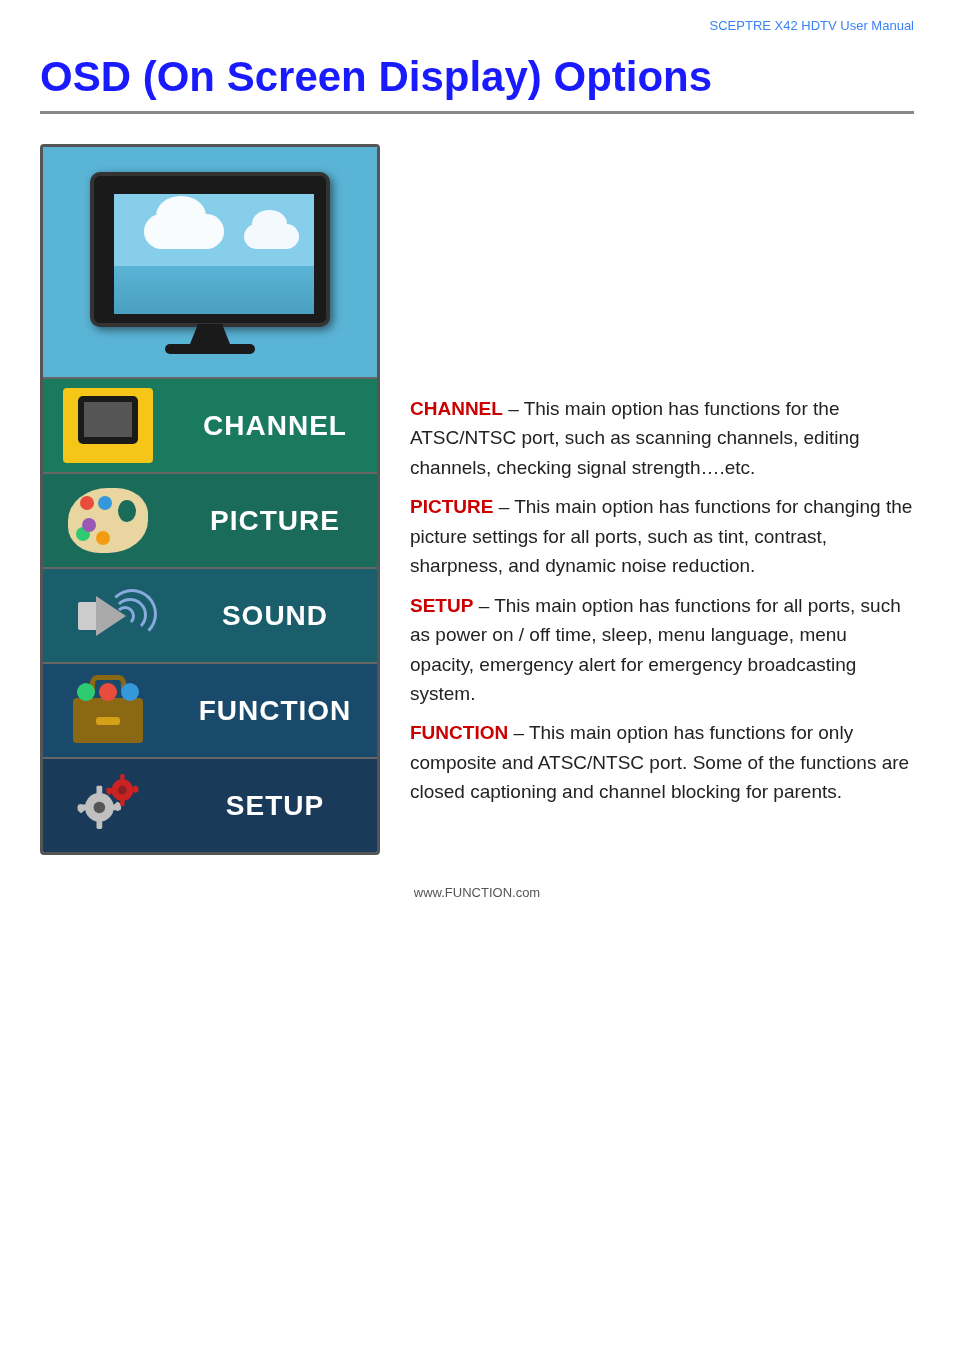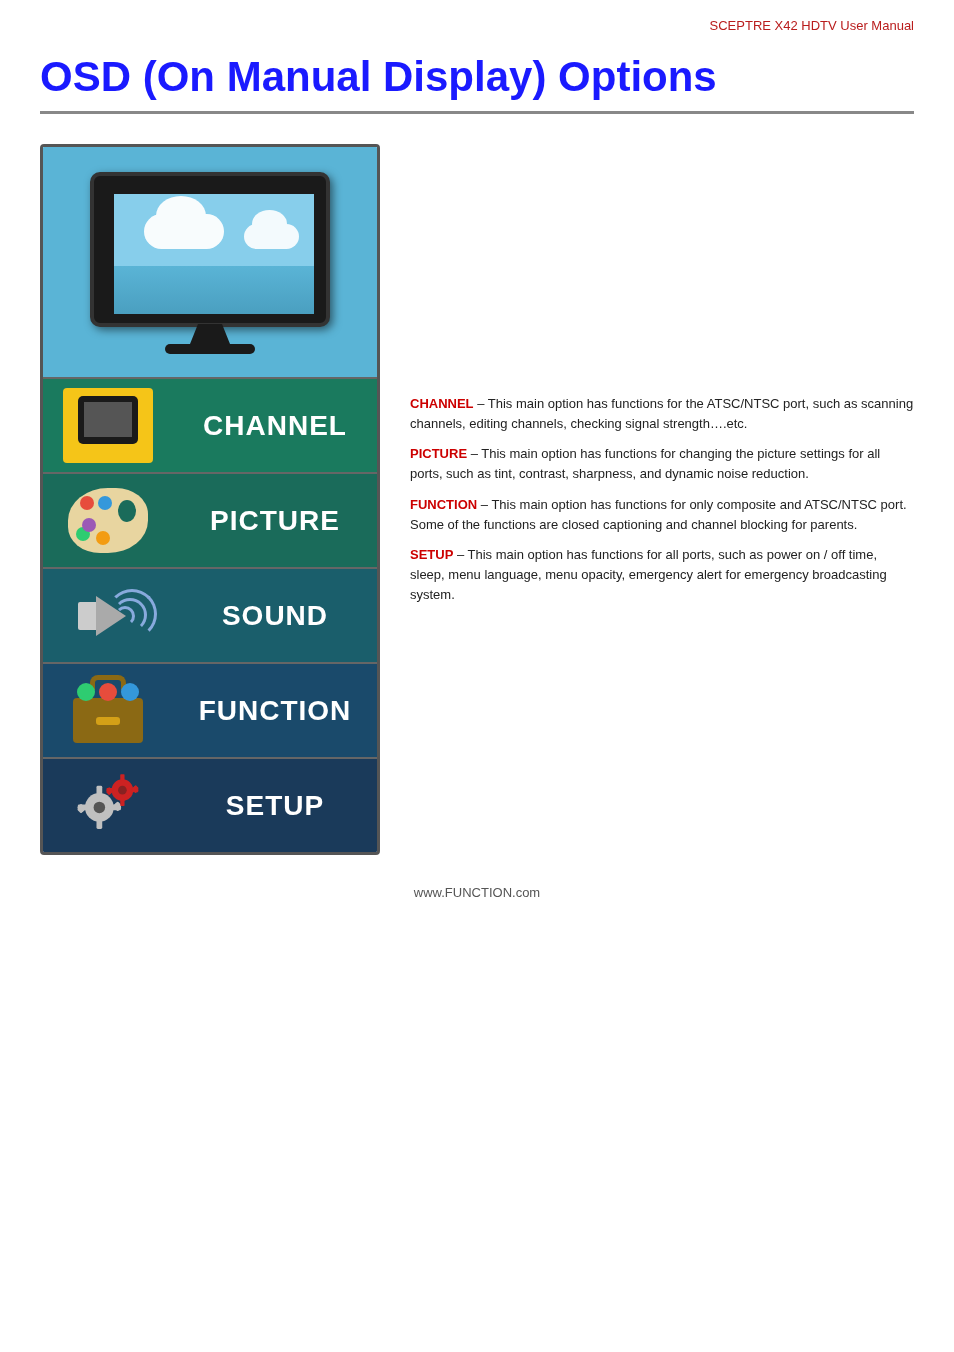--- a/index.html
+++ b/index.html
@@ -10,21 +10,21 @@
       background: #ffffff;
       font-family: Arial, sans-serif;
       color: #222;
       position: relative;
     }
 
     .page-header {
       text-align: right;
       padding: 18px 40px 0 40px;
       font-size: 13px;
-      color: #b91c1c;
+      color: #3b82f6;
     }
 
     .page-title {
       font-size: 42px;
       font-weight: bold;
       color: #1a1aff;
       padding: 20px 40px 10px 40px;
     }
 
     .divider {
@@ -341,21 +341,21 @@
     }
     .gear-svg {
       width: 72px;
       height: 72px;
     }
 
     
     .descriptions {
       flex: 1;
       padding-top: 250px;
-      font-size: 13px;
+      font-size: 19px;
       line-height: 1.55;
       color: #222;
     }
 
     .desc-keyword {
       font-weight: bold;
       color: #cc0000;
     }
 
     .desc-paragraph {
@@ -367,21 +367,21 @@
       padding: 30px 0 20px 0;
       font-size: 13px;
       color: #555;
     }
   </style>
 </head>
 <body>
 
 <div class="page-header">SCEPTRE X42 HDTV User Manual</div>
 
-<div class="page-title">OSD (On Manual Display) Options</div>
+<div class="page-title">OSD (On Screen Display) Options</div>
 
 <div class="divider"></div>
 
 <div class="content-area">
 
   <div class="osd-menu">
 
     <div class="menu-tv-section">
       <div class="tv-illustration">
         <div class="tv-screen-outer">
@@ -497,25 +497,25 @@
     <div class="desc-paragraph">
       <span class="desc-keyword">CHANNEL</span><span> – This main option has functions for the ATSC/NTSC port, such as scanning channels, editing channels, checking signal strength….etc.</span>
     </div>
 
     <div class="desc-paragraph">
       <span class="desc-keyword">PICTURE</span><span> – This main option has functions for changing the picture settings for all ports, such as tint, contrast, sharpness, and dynamic noise reduction.</span>
     </div>
 
 
     <div class="desc-paragraph">
+      <span class="desc-keyword">SETUP</span><span> – This main option has functions for all ports, such as power on / off time, sleep, menu language, menu opacity, emergency alert for emergency broadcasting system.</span>
+    </div>
+
+    <div class="desc-paragraph">
       <span class="desc-keyword">FUNCTION</span><span> – This main option has functions for only composite and ATSC/NTSC port.  Some of the functions are closed captioning and channel blocking for parents.</span>
-    </div>
-
-    <div class="desc-paragraph">
-      <span class="desc-keyword">SETUP</span><span> – This main option has functions for all ports, such as power on / off time, sleep, menu language, menu opacity, emergency alert for emergency broadcasting system.</span>
     </div>
 
   </div>
 
 </div>
 
 <div class="page-footer">
   <span>www.FUNCTION.com</span>
 </div>
 

